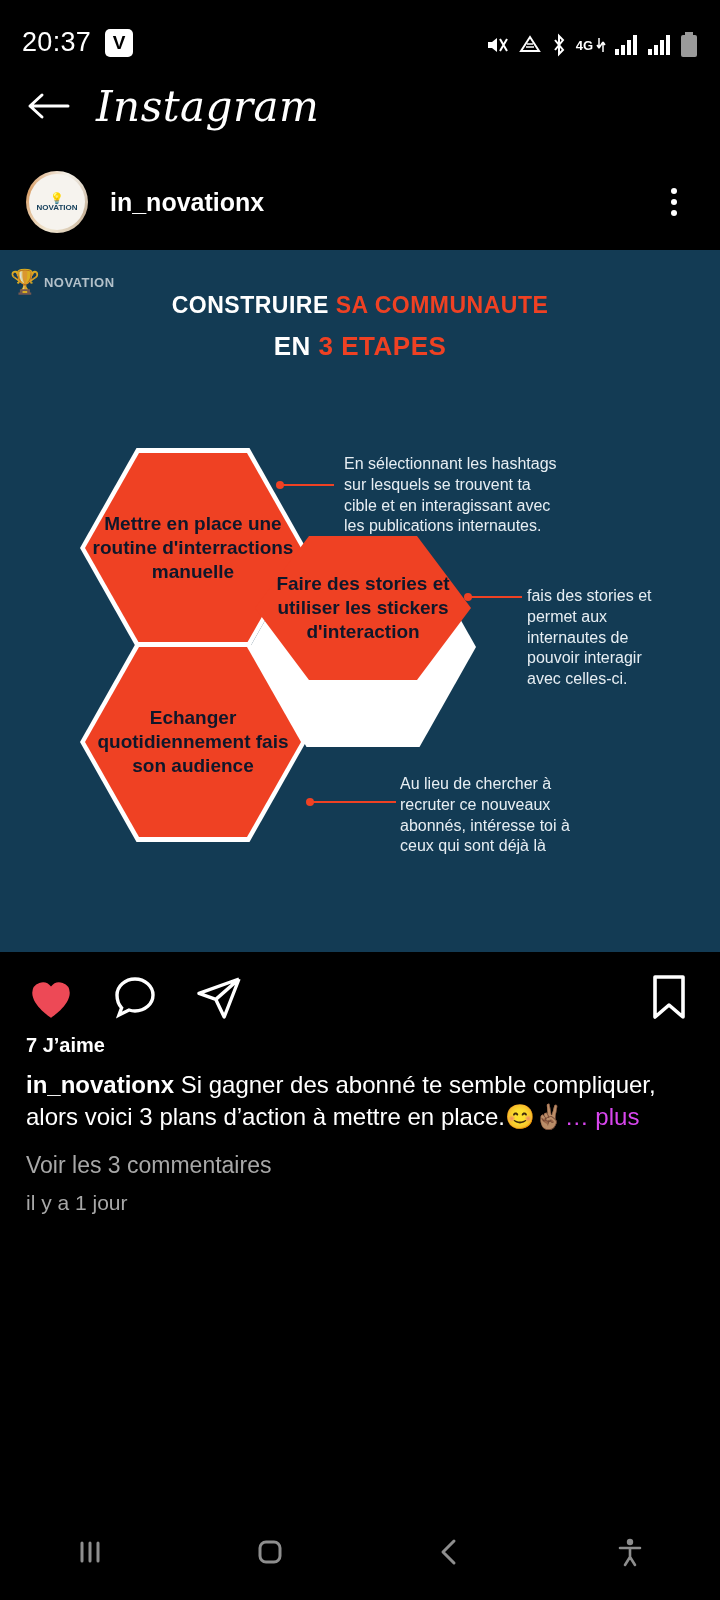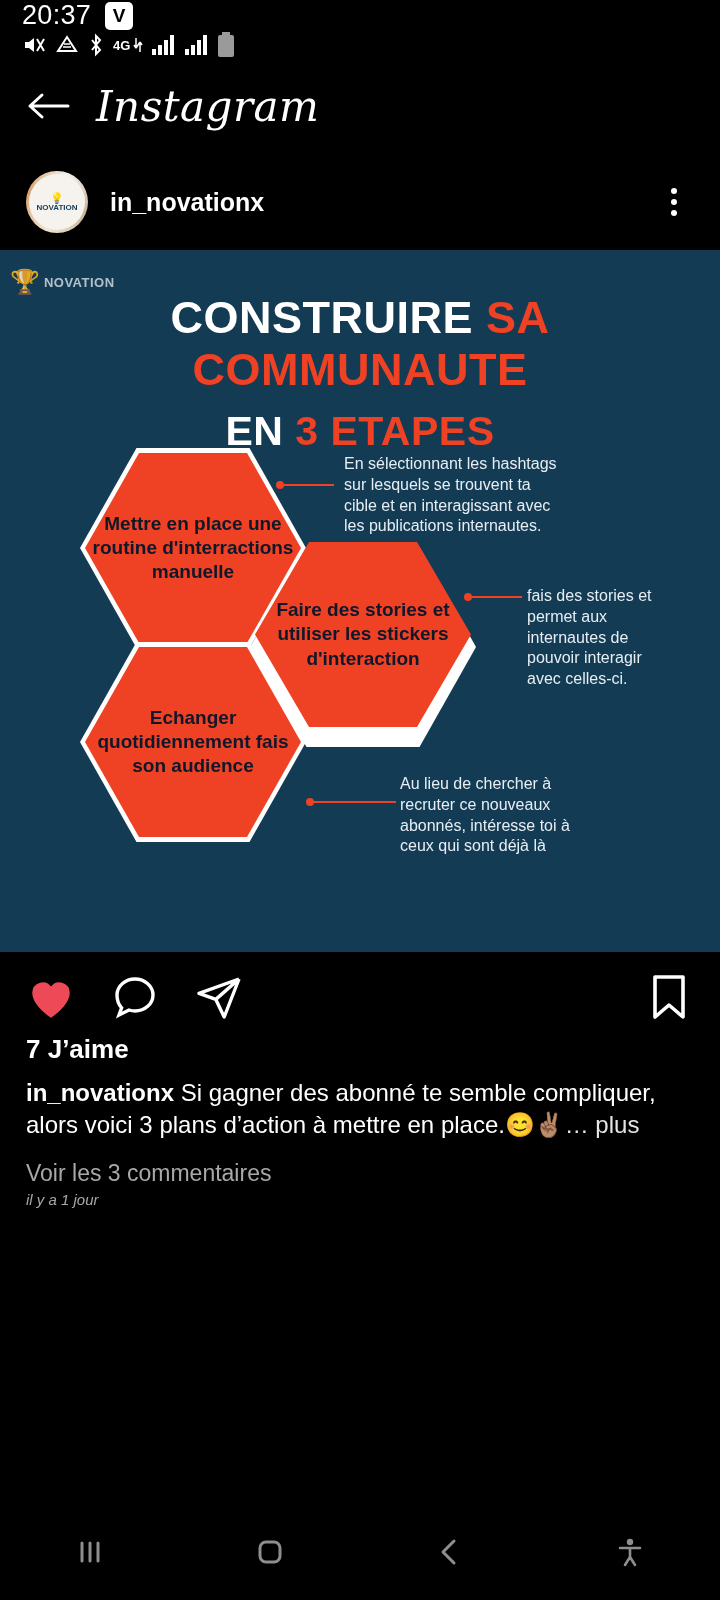--- a/index.html
+++ b/index.html
@@ -6,22 +6,22 @@
   html, body {
     width: 720px; height: 1600px;
     background: #000;
     font-family: "Liberation Sans", sans-serif;
     overflow: hidden;
   }
   .phone { position: relative; width: 720px; height: 1600px; background: #000; color: #fff; }
 
   
   .statusbar {
-    height: 58px; display: flex; align-items: flex-start;
-    padding: 0 22px; justify-content: space-between; flex-direction: column;
+    height: 58px; display: flex; align-items: flex-end;
+    padding: 0 22px; justify-content: space-between;
   }
   .status-left { display: flex; align-items: center; gap: 14px; }
   .clock { font-size: 27px; font-weight: 400; letter-spacing: .3px; }
   .v-badge {
     width: 28px; height: 28px; background: #fff; color: #000;
     border-radius: 5px; font-size: 19px; font-weight: 700;
     display: flex; align-items: center; justify-content: center;
   }
   .status-right { display: flex; align-items: center; gap: 7px; }
   .sicon { display: block; }
@@ -58,22 +58,22 @@
   .kebab { width: 40px; height: 44px; display: flex; flex-direction: column; align-items: center; justify-content: center; gap: 5px; }
   .kebab i { width: 6px; height: 6px; background: #fff; border-radius: 50%; display: block; }
 
   
   .media { position: relative; width: 720px; height: 702px; background: #133b54; overflow: hidden; }
   .logo-mini { position: absolute; left: 10px; top: 18px; display: flex; align-items: center; gap: 4px; opacity: .85; }
   .logo-mini .cup { font-size: 24px; }
   .logo-mini .lbl { font-size: 13px; font-weight: 700; color: #cfd8de; letter-spacing: .5px; }
 
   .title-block { position: absolute; top: 42px; left: 0; width: 100%; text-align: center; }
-  .t-line1 { font-size: 45px; font-weight: 800; letter-spacing: .5px; }
-  .t-line2 { font-size: 41px; font-weight: 800; letter-spacing: .5px; margin-top: 12px; }
+  .t-line1 { font-size: 23px; font-weight: 800; letter-spacing: .5px; }
+  .t-line2 { font-size: 26px; font-weight: 800; letter-spacing: .5px; margin-top: 12px; }
   .t-white { color: #ffffff; }
   .t-orange { color: #ef4123; }
 
   .hex {
     position: absolute;
     background: #ef4123;
     clip-path: polygon(25% 0%, 75% 0%, 100% 50%, 75% 100%, 25% 100%, 0% 50%);
     display: flex; align-items: center; justify-content: center; text-align: center;
   }
   .hex-outline {
@@ -91,26 +91,26 @@
   }
   .leader.left-dot::after { left: -2px; right: auto; }
 
   
   .actions { display: flex; align-items: center; padding: 20px 26px 4px; gap: 34px; }
   .act { width: 50px; height: 50px; display: flex; align-items: center; justify-content: center; }
   .spacer { flex: 1 1 auto; }
 
   
   .caption-area { padding: 8px 26px 0; }
-  .likes { font-size: 26px; font-weight: 700; margin-bottom: 12px; }
+  .likes { font-size: 20px; font-weight: 700; margin-bottom: 12px; }
   .caption { font-size: 24px; line-height: 1.35; color: #fff; }
   .caption .user { font-weight: 700; }
-  .caption .more { color: #e5e5e5; }
+  .caption .more { color: #d946ef; }
   .comments { font-size: 23px; color: #a8a8a8; margin-top: 18px; }
-  .timeago { font-size: 15px; color: #a8a8a8; margin-top: 4px; font-style: italic; }
+  .timeago { font-size: 21px; color: #a8a8a8; margin-top: 12px; }
 
   
   .navbar {
     position: absolute; bottom: 0; left: 0; width: 720px; height: 96px;
     display: flex; align-items: center; justify-content: space-around;
     background: #000;
   }
   .nav-btn { width: 80px; height: 60px; display: flex; align-items: center; justify-content: center; color: #8e8e8e; }
 </style>
 </head>
@@ -201,21 +201,21 @@
         <span class="t-orange">3 ETAPES</span>
       </div>
     </div>
 
     <div class="hex-outline" style="left:80px; top:198px; width:226px; height:200px;"></div>
     <div class="hex" style="left:85px; top:203px; width:216px; height:190px;">
       <div class="hex-text">Mettre en place une routine d'interractions manuelle</div>
     </div>
 
     <div class="hex-outline" style="left:250px; top:297px; width:226px; height:200px;"></div>
-    <div class="hex" style="left:255px; top:292px; width:216px; height:185px;">
+    <div class="hex" style="left:255px; top:286px; width:216px; height:144px;">
       <div class="hex-text">Faire des stories et utiliser les stickers d'interaction</div>
     </div>
 
     <div class="hex-outline" style="left:80px; top:392px; width:226px; height:200px;"></div>
     <div class="hex" style="left:85px; top:397px; width:216px; height:190px;">
       <div class="hex-text">Echanger quotidiennement fais son audience</div>
     </div>
 
     <div class="leader left-dot" style="left:278px; top:234px; width:56px;"></div>
     <div class="note" style="left:344px; top:204px; width:222px;">En sélectionnant les hashtags sur lesquels se trouvent ta cible et en interagissant avec les publications internautes.</div>

